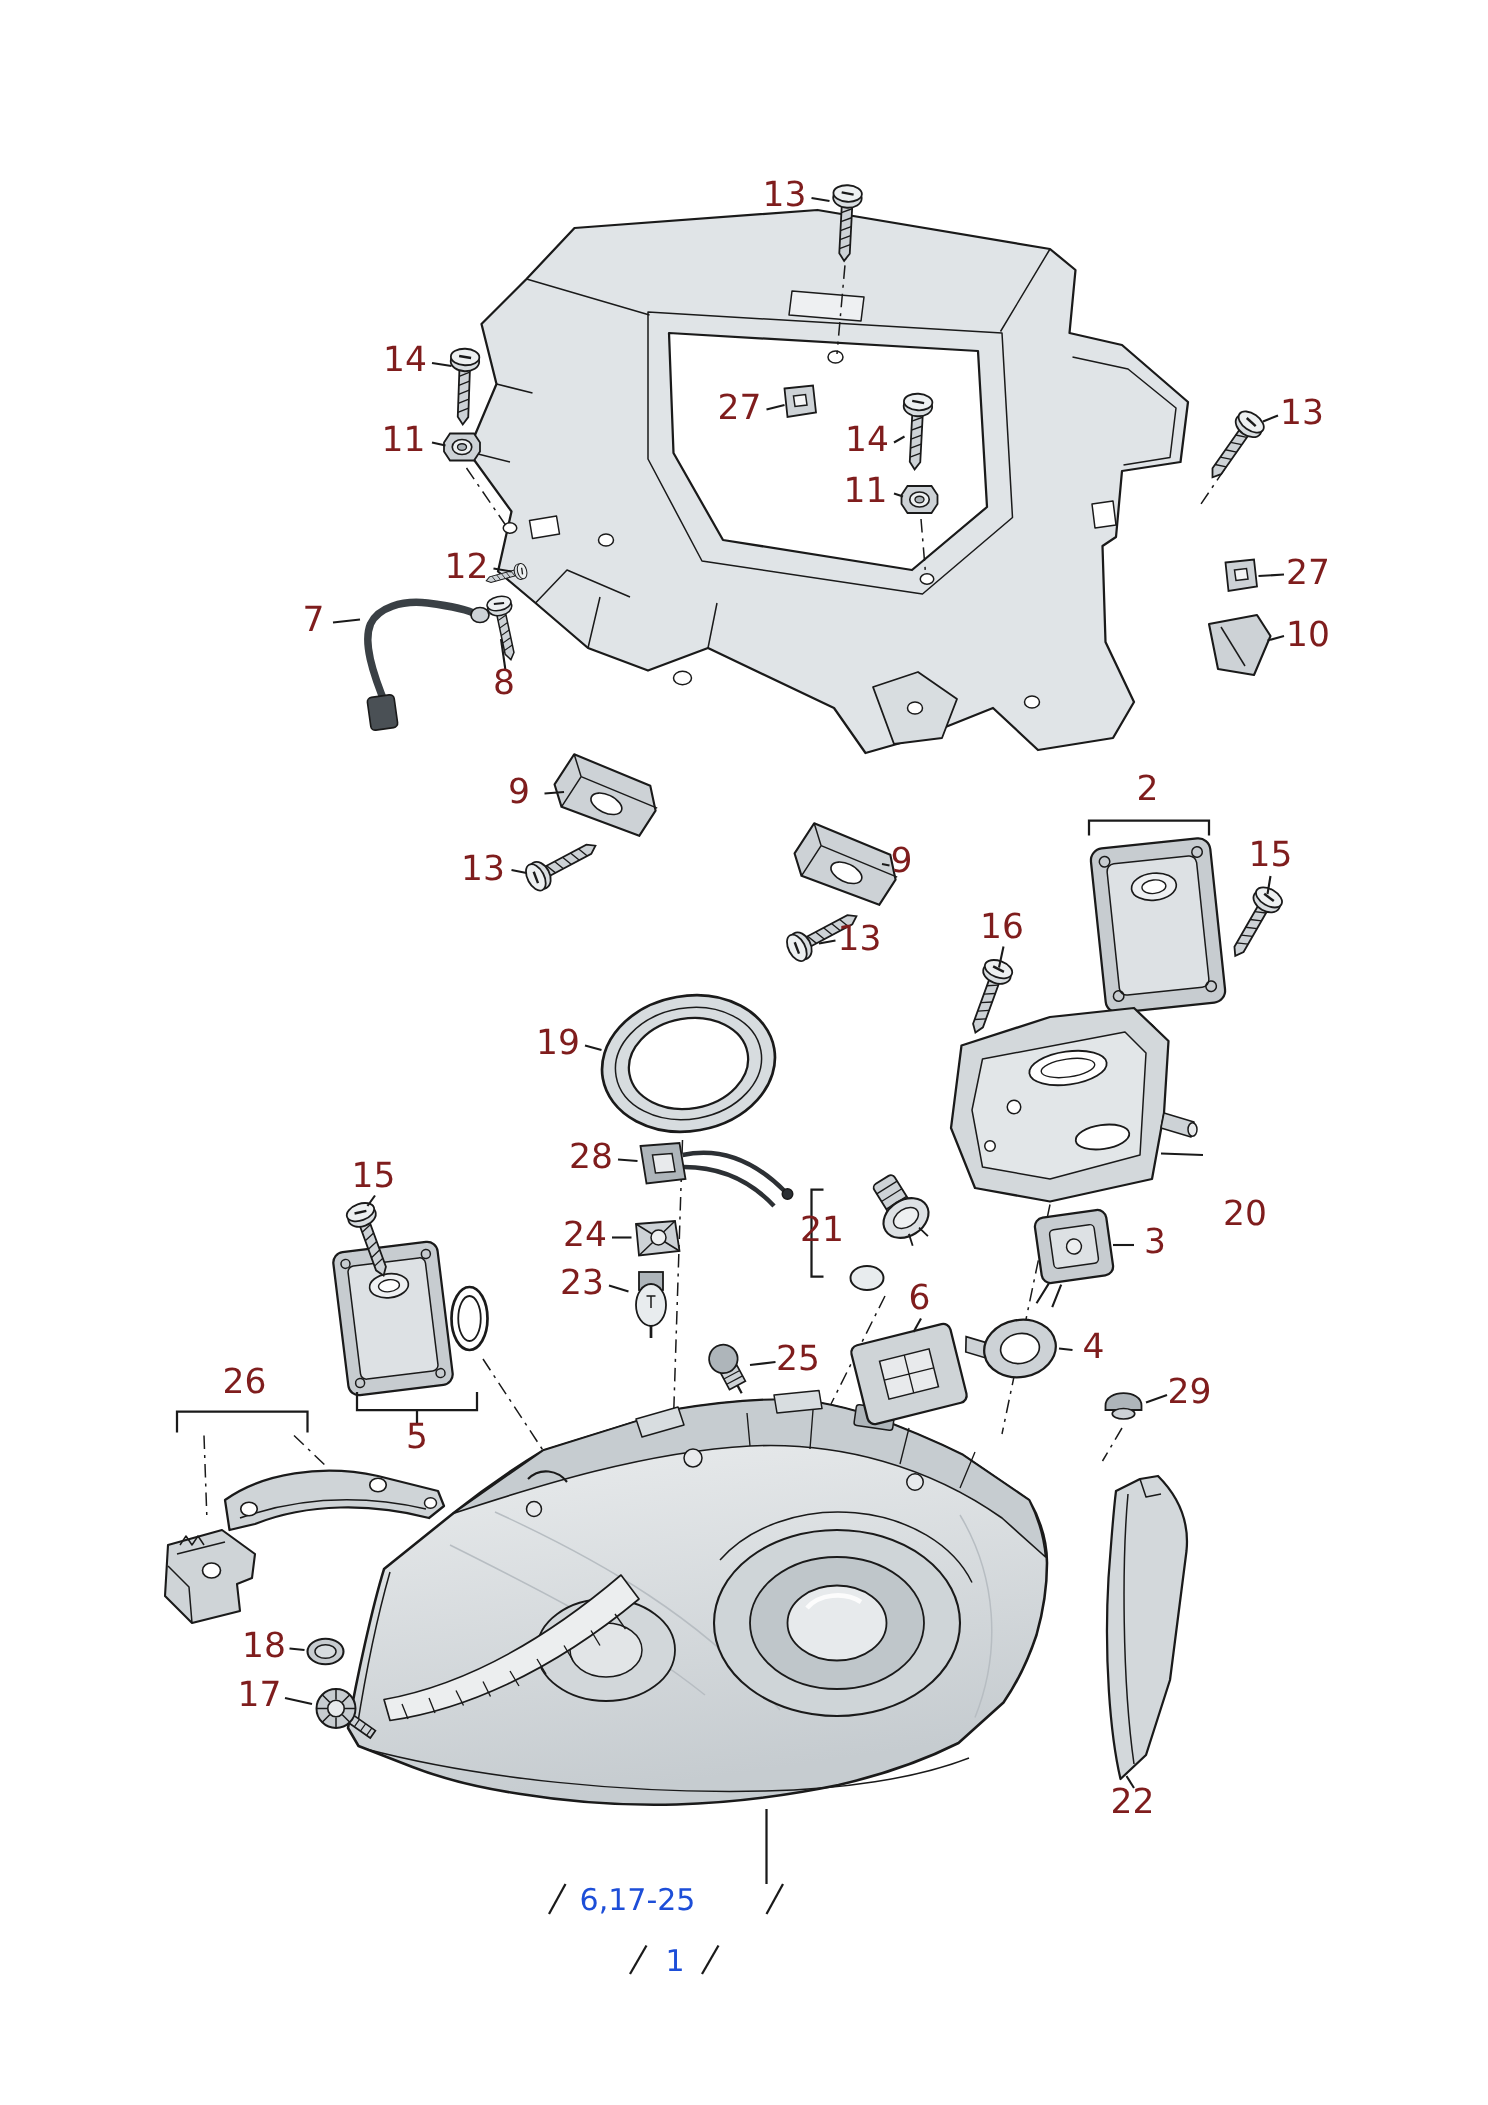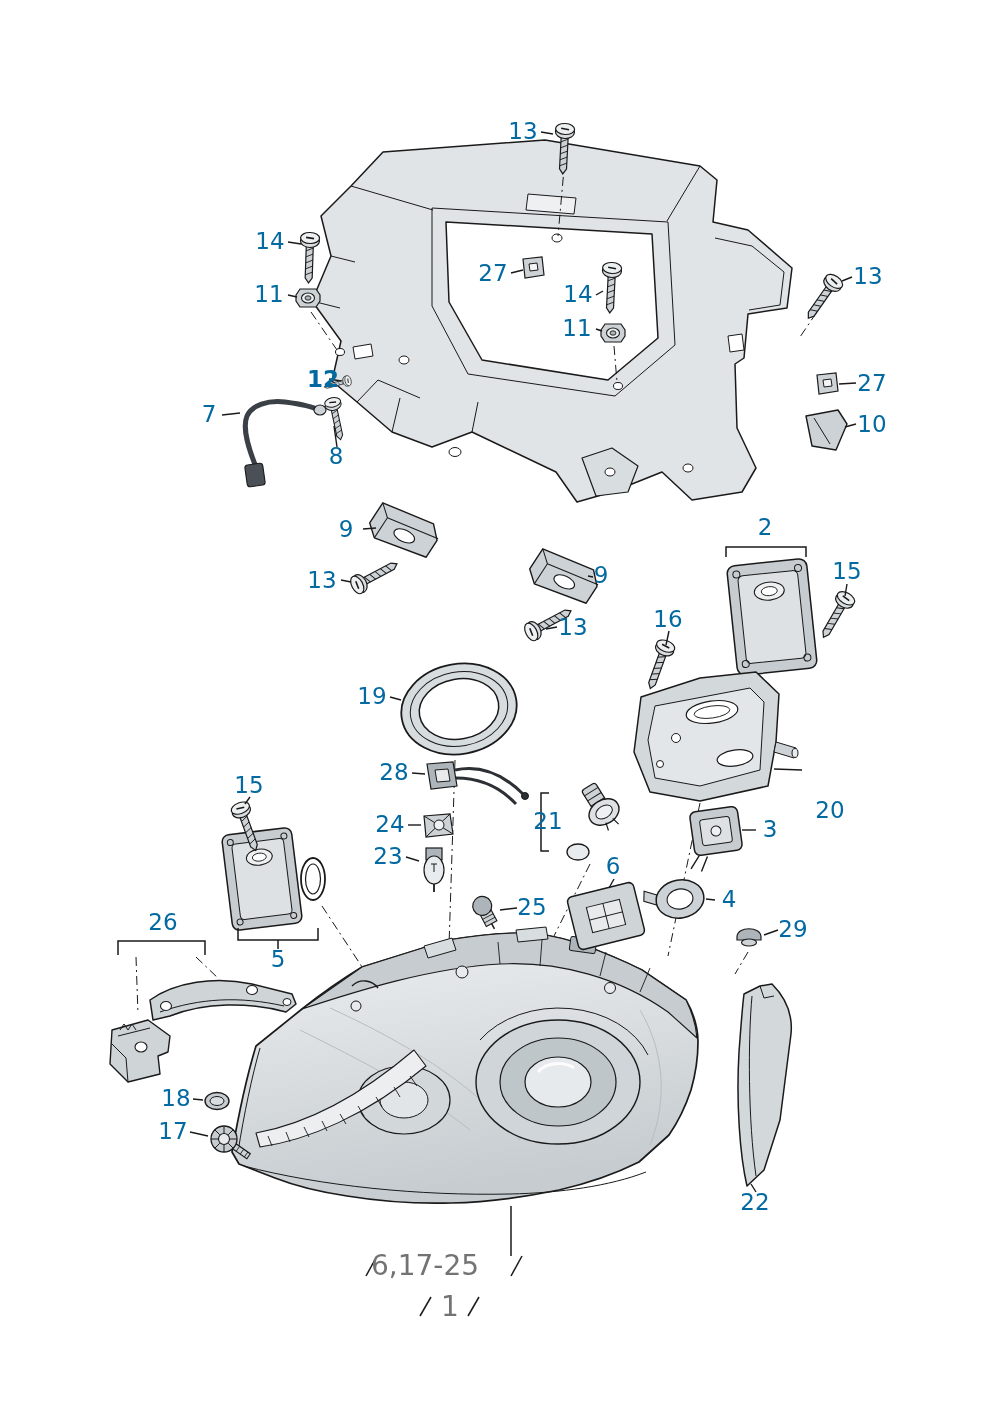--- a/index.html
+++ b/index.html
@@ -7,25 +7,25 @@
   html,body { background:#ffffff; }
   .stage {
     position:relative; width:992px; height:1403px;
     background:#ffffff; overflow:hidden;
     font-family:"DejaVu Sans", sans-serif;
   }
   .stage svg { position:absolute; left:0; top:0; }
   .callout-layer { position:absolute; left:0; top:0; width:100%; height:100%; pointer-events:none; }
   .callout {
     position:absolute; transform:translate(-50%,-50%);
-    font-size:23px; line-height:1; color:#0369a1; white-space:nowrap;
+    font-size:23px; line-height:1; color:#7f1d1d; white-space:nowrap;
   }
   .footer-label {
     position:absolute; transform:translate(-50%,-50%);
-    font-size:28px; line-height:1; color:#737373; white-space:nowrap;
+    font-size:20px; line-height:1; color:#1d4ed8; white-space:nowrap;
   }
 </style>
 </head>
 <body>
 
 <div class="stage">
 
 <svg width="992" height="1403" viewBox="0 0 992 1403" xmlns="http://www.w3.org/2000/svg">
   <defs>
     <linearGradient id="hlGrad" x1="0" y1="0" x2="0.25" y2="1">
@@ -373,21 +373,21 @@
 <div class="callout-layer">
       <div class="callout" style="left: 523px; top: 131px;">13</div>
       <div class="callout" style="left: 270px; top: 241px;">14</div>
       <div class="callout" style="left: 269px; top: 294px;">11</div>
       <div class="callout" style="left: 493px; top: 273px;">27</div>
       <div class="callout" style="left: 578px; top: 294px;">14</div>
       <div class="callout" style="left: 577px; top: 328px;">11</div>
       <div class="callout" style="left: 868px; top: 276px;">13</div>
       <div class="callout" style="left: 872px; top: 383px;">27</div>
       <div class="callout" style="left: 872px; top: 424px; text-align: center;">10</div>
-      <div class="callout" style="left: 323px; top: 379px; font-weight: bold;">12</div>
+      <div class="callout" style="left: 311px; top: 379px;">12</div>
       <div class="callout" style="left: 209px; top: 414px;">7</div>
       <div class="callout" style="left: 336px; top: 456px;">8</div>
       <div class="callout" style="left: 346px; top: 529px;">9</div>
       <div class="callout" style="left: 322px; top: 580px;">13</div>
       <div class="callout" style="left: 601px; top: 575px;">9</div>
       <div class="callout" style="left: 573px; top: 627px;">13</div>
       <div class="callout" style="left: 765px; top: 527px;">2</div>
       <div class="callout" style="left: 847px; top: 571px;">15</div>
       <div class="callout" style="left: 668px; top: 619px;">16</div>
       <div class="callout" style="left: 372px; top: 696px;">19</div>

